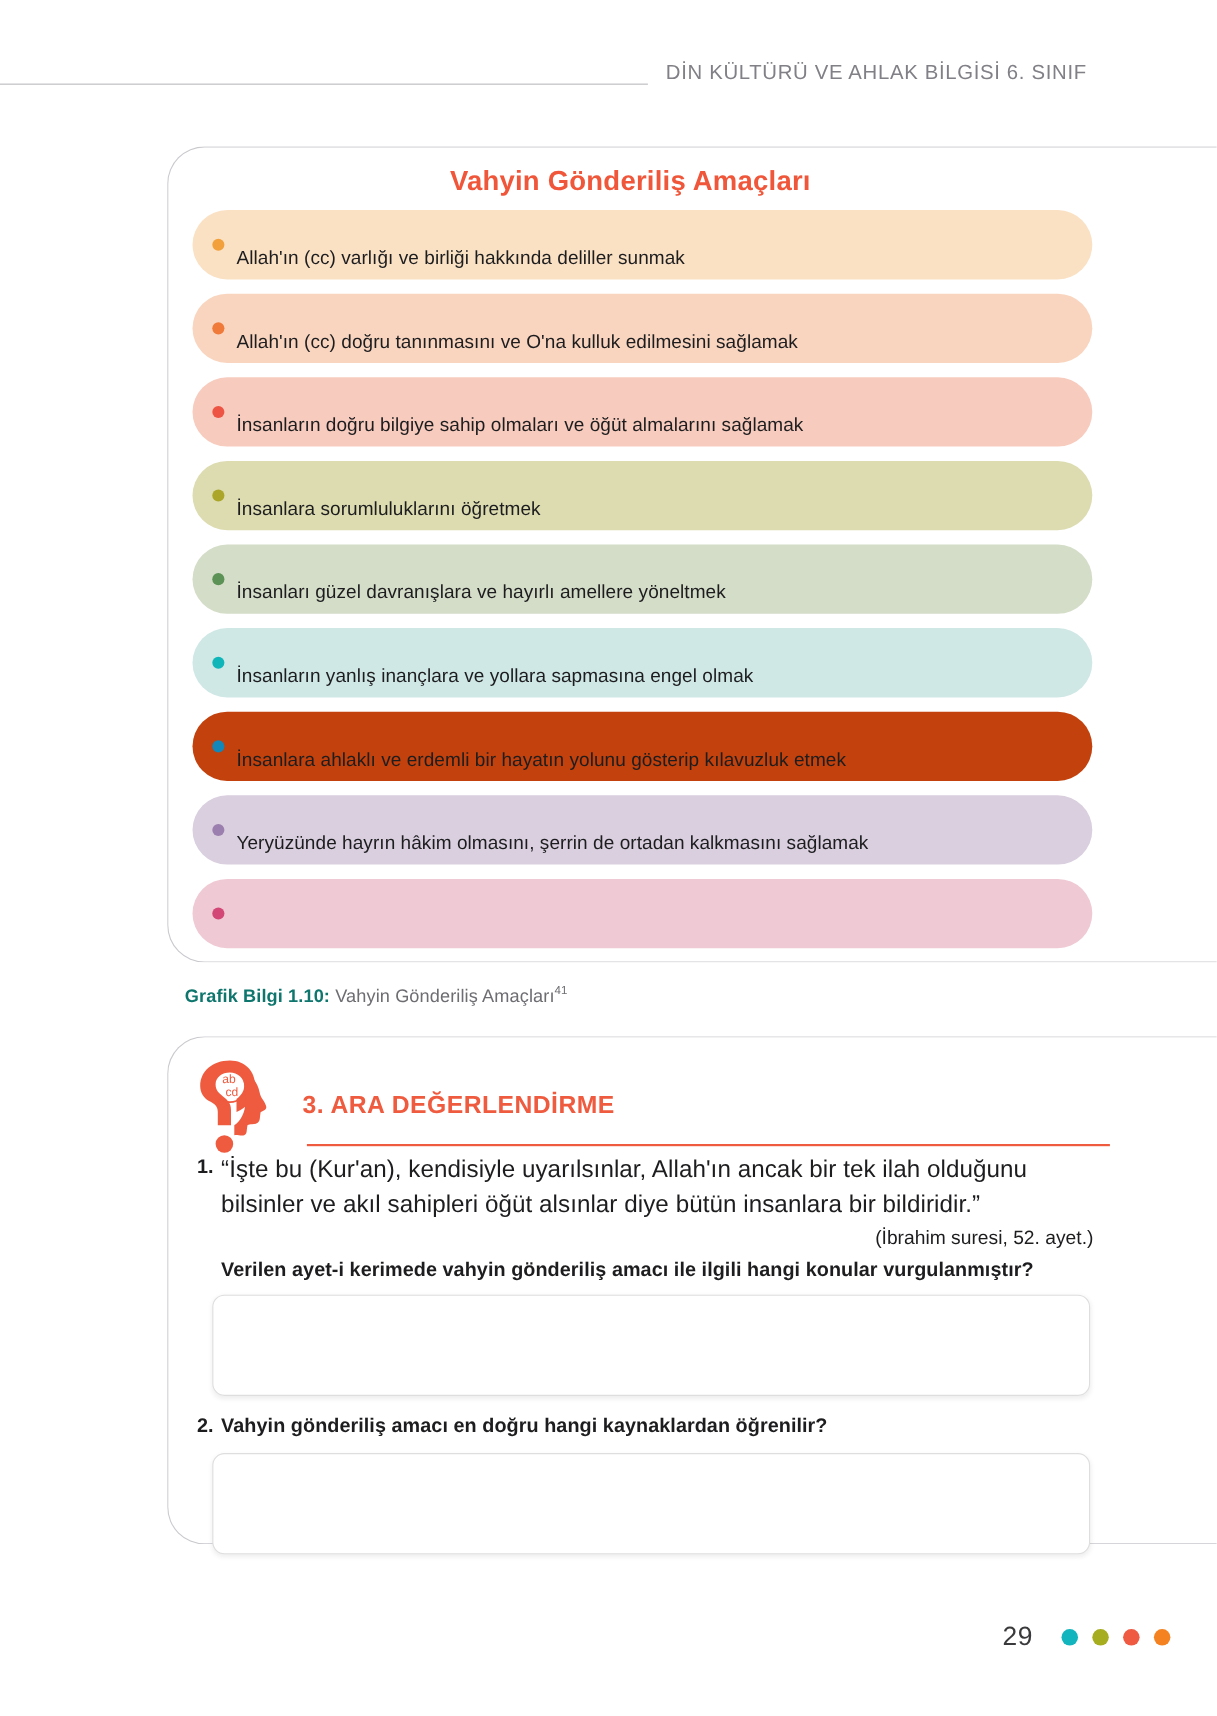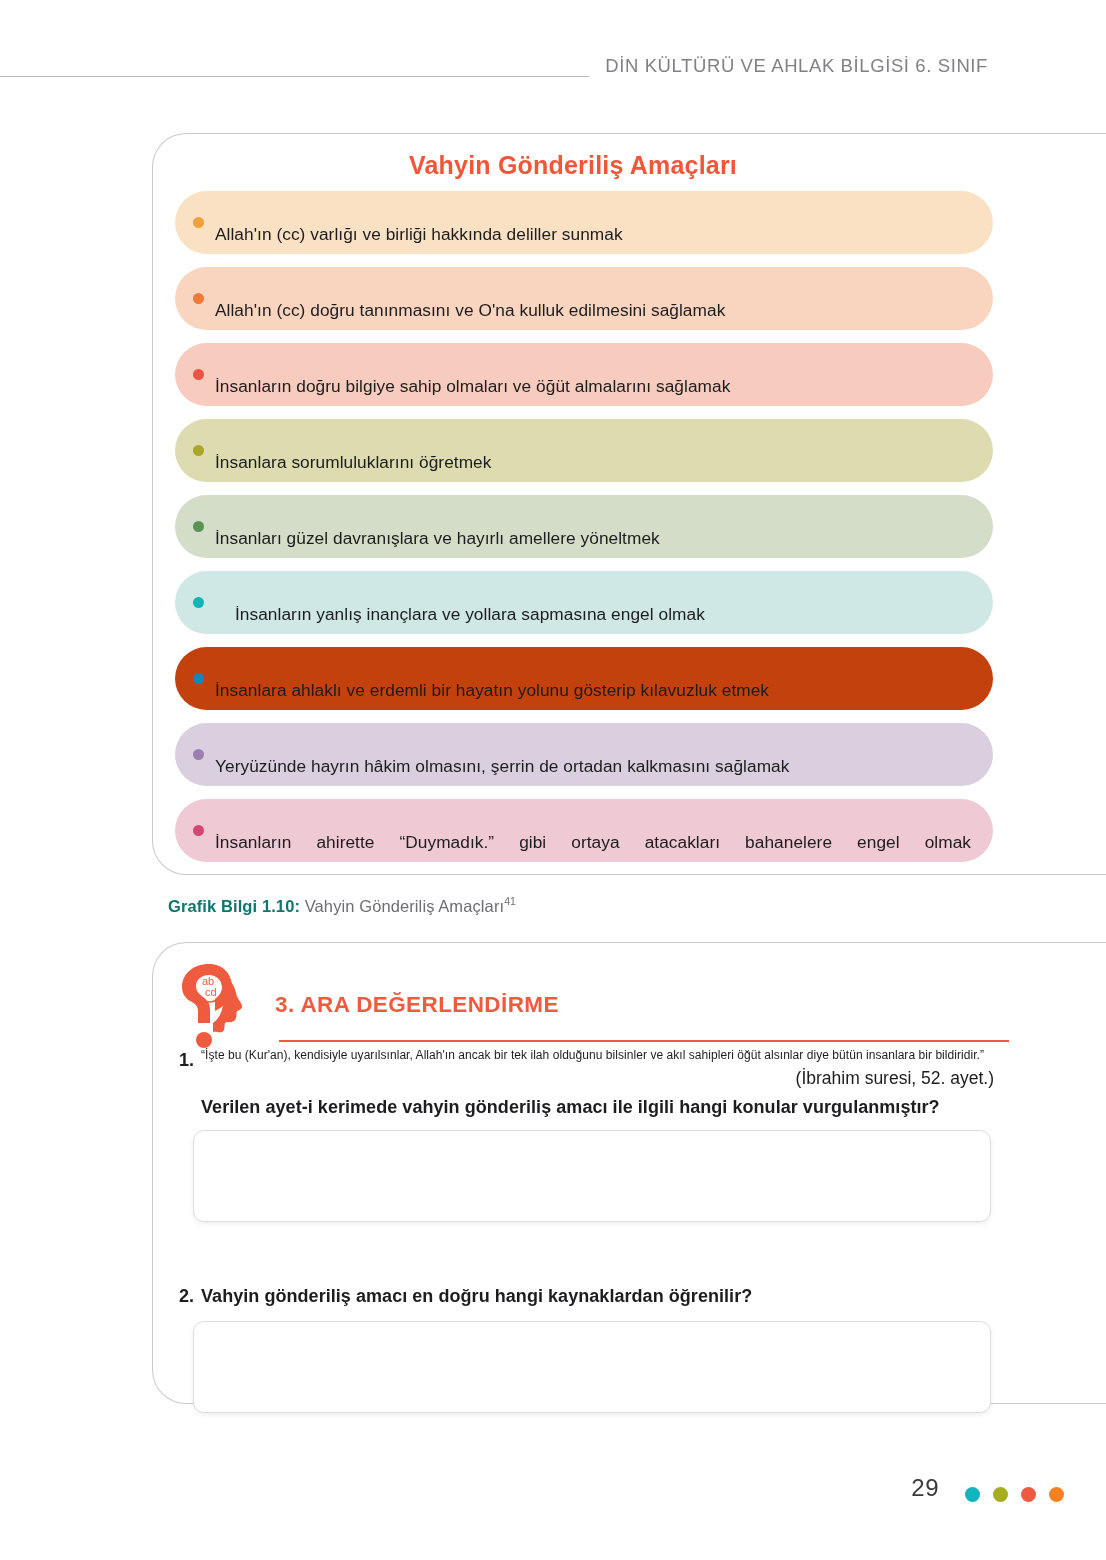--- a/index.html
+++ b/index.html
@@ -165,21 +165,21 @@
   .q-num {
     font-size: 18px;
     font-weight: bold;
     color: #1d1d1f;
     flex: 0 0 auto;
     margin-right: 7px;
     line-height: 1.45;
   }
   .q-body { flex: 1; }
   .q-quote {
-    font-size: 12px;
+    font-size: 22px;
     color: #1d1d1f;
     line-height: 1.45;
     letter-spacing: 0.05px;
   }
   .q-source {
     font-size: 17.5px;
     color: #1d1d1f;
     text-align: right;
     margin-top: 4px;
     padding-right: 5px;
@@ -209,21 +209,21 @@
     background: #ffffff;
     box-shadow: 0 2px 5px rgba(0,0,0,0.07);
   }
 
   
   .footer {
     position: absolute;
     bottom: 58px;
     right: 20px;
     display: flex;
-    align-items: flex-end;
+    align-items: center;
     margin-top: 24px;
   }
   .page-num {
     font-size: 24px;
     color: #3a3a3c;
     margin-right: 26px;
     letter-spacing: 0.5px;
   }
   .dots { display: flex; gap: 13px; padding-right: 22px; }
   .dot { width: 15px; height: 15px; border-radius: 50%; }
@@ -252,35 +252,34 @@
         <span class="bar-text">İnsanların doğru bilgiye sahip olmaları ve öğüt almalarını sağlamak</span>
       </div>
       <div class="bar" style="background: rgb(220, 220, 176);">
         <span class="bullet" style="background: rgb(171, 166, 41);"></span>
         <span class="bar-text">İnsanlara sorumluluklarını öğretmek</span>
       </div>
       <div class="bar" style="background: rgb(212, 221, 200);">
         <span class="bullet" style="background: rgb(92, 146, 85);"></span>
         <span class="bar-text">İnsanları güzel davranışlara ve hayırlı amellere yöneltmek</span>
       </div>
-      <div class="bar" style="background: rgb(207, 232, 230); gap: 20px;">
+      <div class="bar" style="background: rgb(207, 232, 230);">
         <span class="bullet" style="background: rgb(15, 181, 184);"></span>
         <span class="bar-text">İnsanların yanlış inançlara ve yollara sapmasına engel olmak</span>
       </div>
       <div class="bar" style="background: #c2410c;">
         <span class="bullet" style="background: rgb(18, 135, 184);"></span>
         <span class="bar-text">İnsanlara ahlaklı ve erdemli bir hayatın yolunu gösterip kılavuzluk etmek</span>
       </div>
       <div class="bar" style="background: rgb(217, 207, 223); text-align: right;">
         <span class="bullet" style="background: rgb(155, 127, 174);"></span>
         <span class="bar-text">Yeryüzünde hayrın hâkim olmasını, şerrin de ortadan kalkmasını sağlamak</span>
       </div>
       <div class="bar justified" style="background: rgb(239, 201, 212);">
         <span class="bullet" style="background: rgb(210, 71, 117);"></span>
-        <span class="bar-text">İnsanların ahirette “Duymadık.” gibi ortaya atacakları bahanelere engel olmak</span>
       </div>
     </div>
 </div>
 
 <div class="caption">
   <b>Grafik Bilgi 1.10:</b><span> Vahyin Gönderiliş Amaçları</span><sup>41</sup>
 </div>
 
 <div class="assess-card">
 

